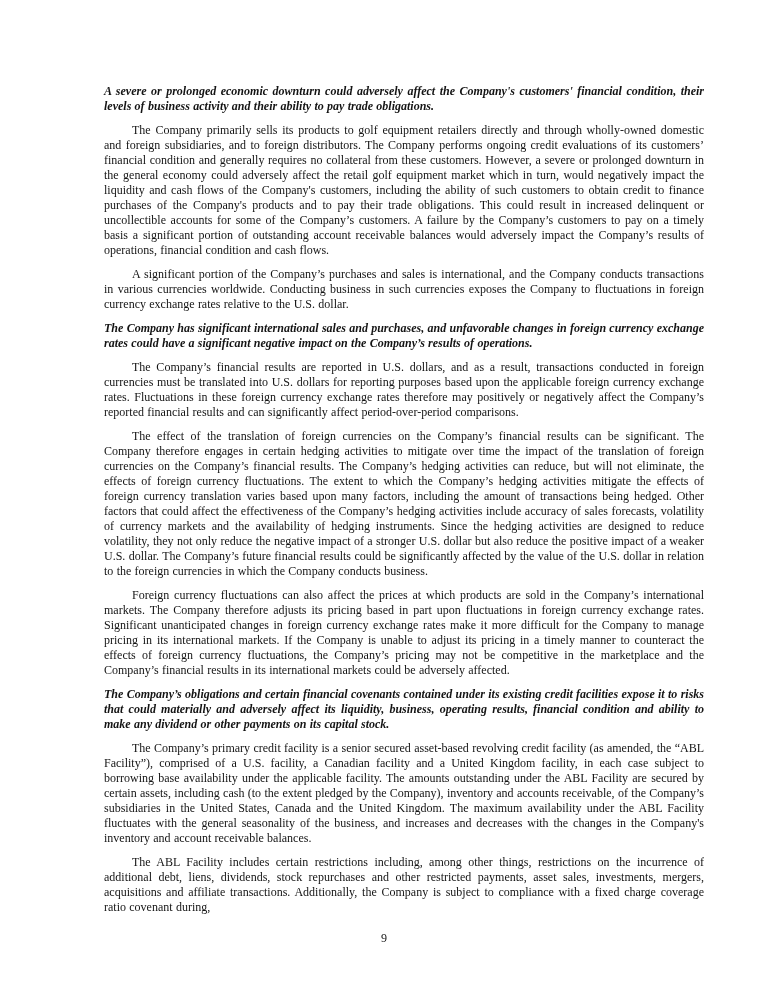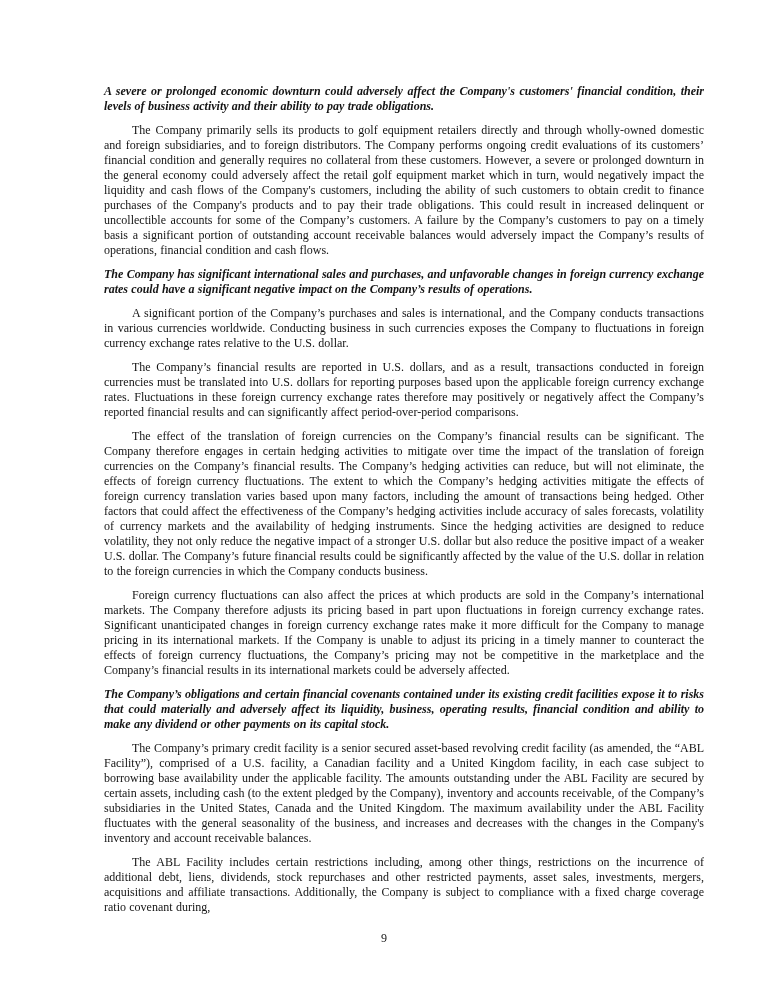--- a/index.html
+++ b/index.html
@@ -50,22 +50,22 @@
     line-height: 15px;
   }
 </style>
 </head>
 <body>
 
 <div class="page">
   <main class="content">
     <p class="block heading">A severe or prolonged economic downturn could adversely affect the Company's customers' financial condition, their levels of business activity and their ability to pay trade obligations.</p>
     <p class="block para">The Company primarily sells its products to golf equipment retailers directly and through wholly-owned domestic and foreign subsidiaries, and to foreign distributors. The Company performs ongoing credit evaluations of its customers’ financial condition and generally requires no collateral from these customers. However, a severe or prolonged downturn in the general economy could adversely affect the retail golf equipment market which in turn, would negatively impact the liquidity and cash flows of the Company's customers, including the ability of such customers to obtain credit to finance purchases of the Company's products and to pay their trade obligations. This could result in increased delinquent or uncollectible accounts for some of the Company’s customers. A failure by the Company’s customers to pay on a timely basis a significant portion of outstanding account receivable balances would adversely impact the Company’s results of operations, financial condition and cash flows.</p>
+    <p class="block para">A significant portion of the Company’s purchases and sales is international, and the Company conducts transactions in various currencies worldwide. Conducting business in such currencies exposes the Company to fluctuations in foreign currency exchange rates relative to the U.S. dollar.</p>
     <p class="block heading">The Company has significant international sales and purchases, and unfavorable changes in foreign currency exchange rates could have a significant negative impact on the Company’s results of operations.</p>
-    <p class="block para">A significant portion of the Company’s purchases and sales is international, and the Company conducts transactions in various currencies worldwide. Conducting business in such currencies exposes the Company to fluctuations in foreign currency exchange rates relative to the U.S. dollar.</p>
     <p class="block para">The Company’s financial results are reported in U.S. dollars, and as a result, transactions conducted in foreign currencies must be translated into U.S. dollars for reporting purposes based upon the applicable foreign currency exchange rates. Fluctuations in these foreign currency exchange rates therefore may positively or negatively affect the Company’s reported financial results and can significantly affect period-over-period comparisons.</p>
     <p class="block para">The effect of the translation of foreign currencies on the Company’s financial results can be significant. The Company therefore engages in certain hedging activities to mitigate over time the impact of the translation of foreign currencies on the Company’s financial results. The Company’s hedging activities can reduce, but will not eliminate, the effects of foreign currency fluctuations. The extent to which the Company’s hedging activities mitigate the effects of foreign currency translation varies based upon many factors, including the amount of transactions being hedged. Other factors that could affect the effectiveness of the Company’s hedging activities include accuracy of sales forecasts, volatility of currency markets and the availability of hedging instruments. Since the hedging activities are designed to reduce volatility, they not only reduce the negative impact of a stronger U.S. dollar but also reduce the positive impact of a weaker U.S. dollar. The Company’s future financial results could be significantly affected by the value of the U.S. dollar in relation to the foreign currencies in which the Company conducts business.</p>
     <p class="block para">Foreign currency fluctuations can also affect the prices at which products are sold in the Company’s international markets. The Company therefore adjusts its pricing based in part upon fluctuations in foreign currency exchange rates. Significant unanticipated changes in foreign currency exchange rates make it more difficult for the Company to manage pricing in its international markets. If the Company is unable to adjust its pricing in a timely manner to counteract the effects of foreign currency fluctuations, the Company’s pricing may not be competitive in the marketplace and the Company’s financial results in its international markets could be adversely affected.</p>
     <p class="block heading">The Company’s obligations and certain financial covenants contained under its existing credit facilities expose it to risks that could materially and adversely affect its liquidity, business, operating results, financial condition and ability to make any dividend or other payments on its capital stock.</p>
     <p class="block para">The Company’s primary credit facility is a senior secured asset-based revolving credit facility (as amended, the “ABL Facility”), comprised of a U.S. facility, a Canadian facility and a United Kingdom facility, in each case subject to borrowing base availability under the applicable facility. The amounts outstanding under the ABL Facility are secured by certain assets, including cash (to the extent pledged by the Company), inventory and accounts receivable, of the Company’s subsidiaries in the United States, Canada and the United Kingdom. The maximum availability under the ABL Facility fluctuates with the general seasonality of the business, and increases and decreases with the changes in the Company's inventory and account receivable balances.</p>
     <p class="block para">The ABL Facility includes certain restrictions including, among other things, restrictions on the incurrence of additional debt, liens, dividends, stock repurchases and other restricted payments, asset sales, investments, mergers, acquisitions and affiliate transactions. Additionally, the Company is subject to compliance with a fixed charge coverage ratio covenant during,</p>
   </main>
   <footer class="page-number">9</footer>
 </div>
 

